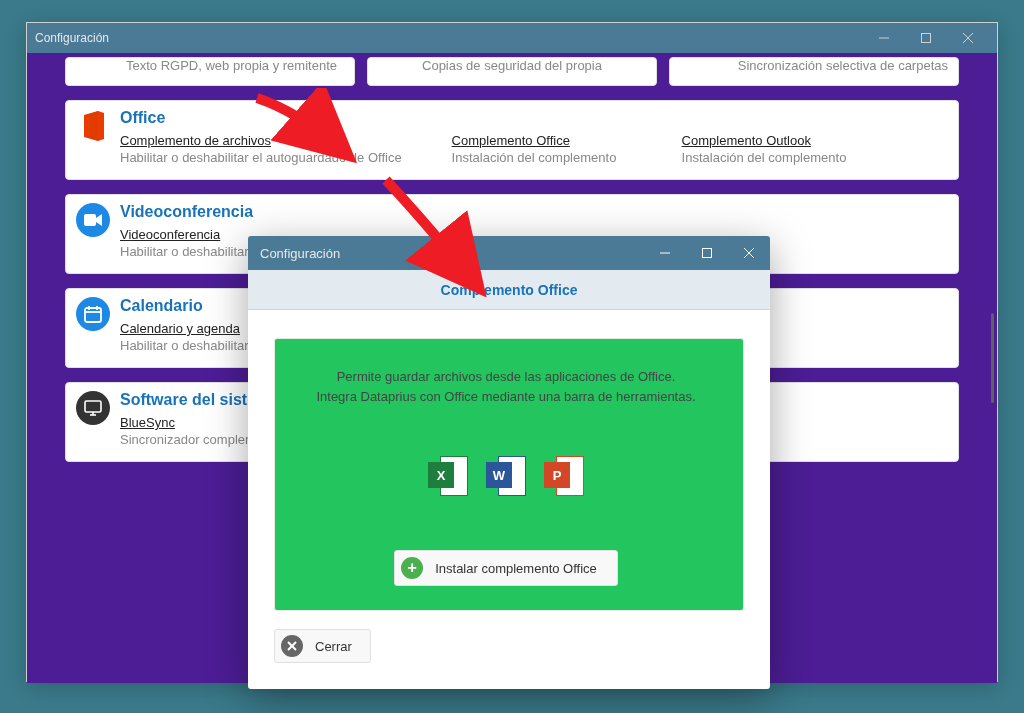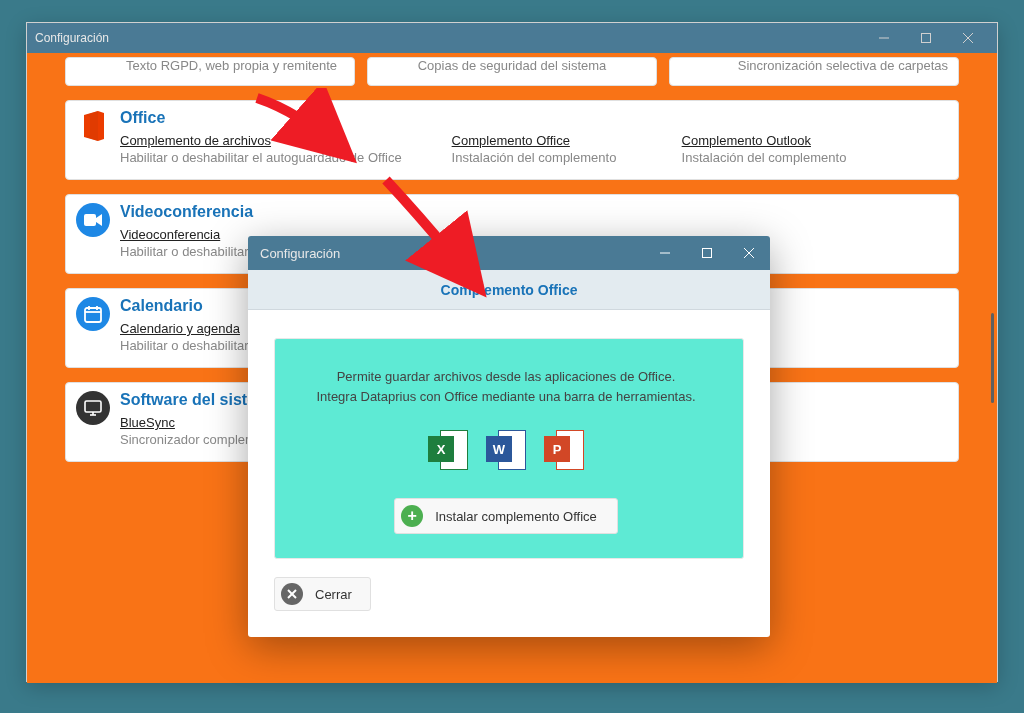--- a/index.html
+++ b/index.html
@@ -48,21 +48,21 @@
       align-items: center;
       justify-content: center;
       color: #d0d0d0;
       font-size: 11px;
       cursor: pointer;
     }
     .app-body {
       position: relative;
       height: 630px;
       padding: 0 38px;
-      background: #f97316;
+      background: #4c1d95;
       overflow: hidden;
     }
     .cards-area {
       padding-top: 4px;
     }
     .card {
       border: 1px solid #e0e0e0;
       border-radius: 4px;
       padding: 8px 10px 14px 10px;
       display: flex;
@@ -203,27 +203,28 @@
       justify-content: center;
       color: #1973b8;
       font-size: 14px;
       font-weight: 600;
       border-bottom: 1px solid #d0d8de;
     }
     .dialog-body {
       padding: 28px 26px 26px 26px;
     }
     .dialog-panel {
-      background: #5eead4;
+      background: #22c55e;
       border: 1px solid #e8e8e8;
       border-radius: 3px;
       padding: 28px 30px 24px 24px;
       display: flex;
       flex-direction: column;
       align-items: center;
+      gap: 26px;
     }
     .dialog-desc {
       font-size: 13px;
       color: #444;
       text-align: center;
       line-height: 1.5;
     }
     .app-icons {
       display: flex;
       gap: 18px;
@@ -317,21 +318,21 @@
   </div>
 
   <div class="app-body">
     <div class="cards-area">
 
       <div class="stub-row">
         <div class="stub-card">
           <div class="stub-text">Texto RGPD, web propia y remitente</div>
         </div>
         <div class="stub-card">
-          <div class="stub-text" style="text-align:center;padding-left:0;">Copias de seguridad del sistema</div>
+          <div class="stub-text" style="text-align:center;padding-left:0;">Copias de seguridad del propia</div>
         </div>
         <div class="stub-card">
           <div class="stub-text" style="text-align:right;padding-left:0;">Sincronización selectiva de carpetas</div>
         </div>
       </div>
 
       <div class="card card-full" style="margin-bottom:14px;">
         <div class="card-top">
           <div class="icon-office">
             <svg width="30" height="34" viewBox="0 0 30 34">

